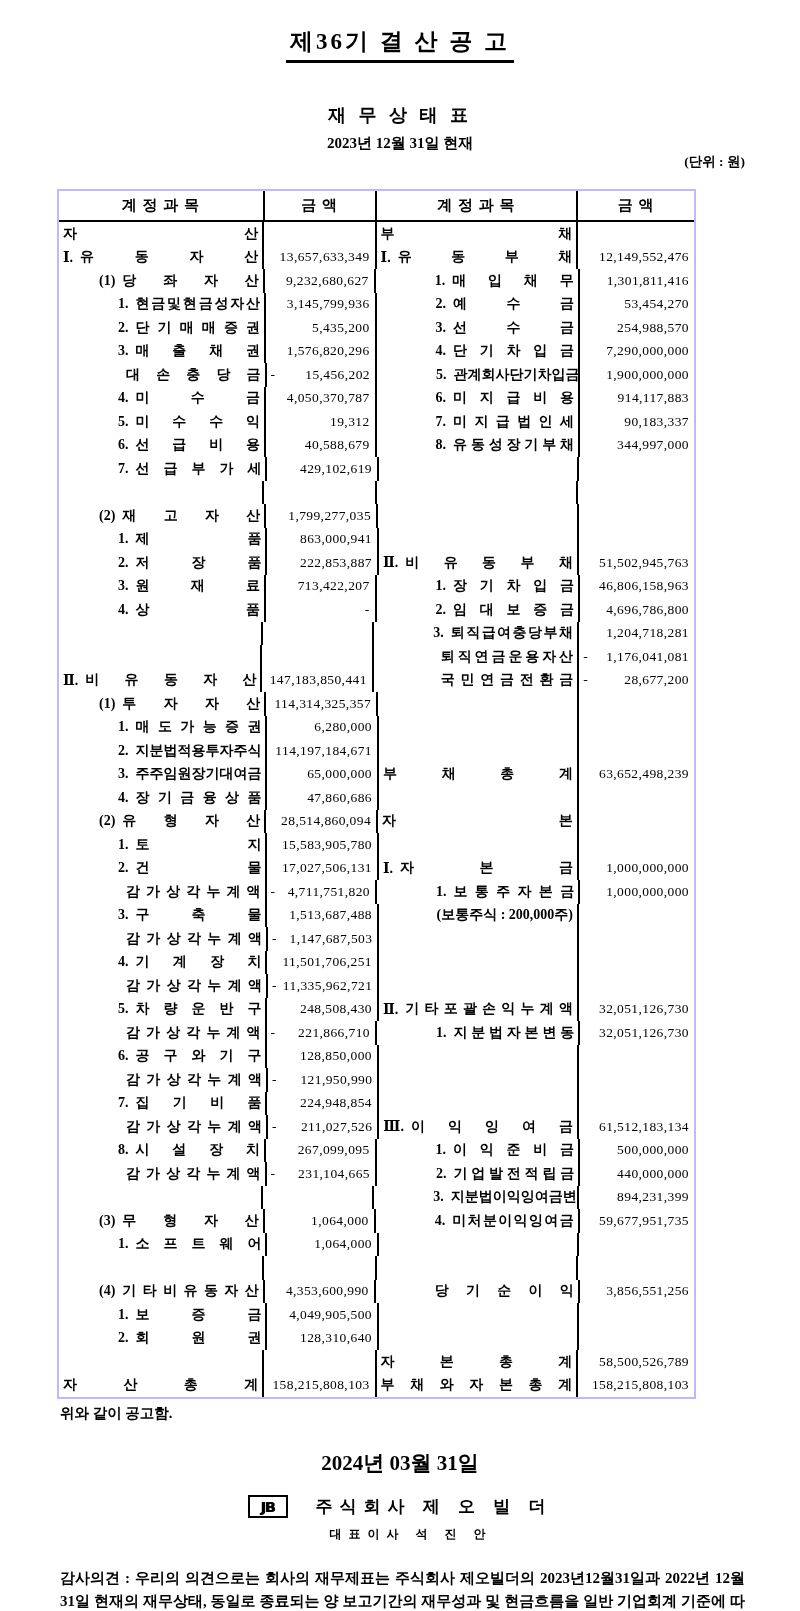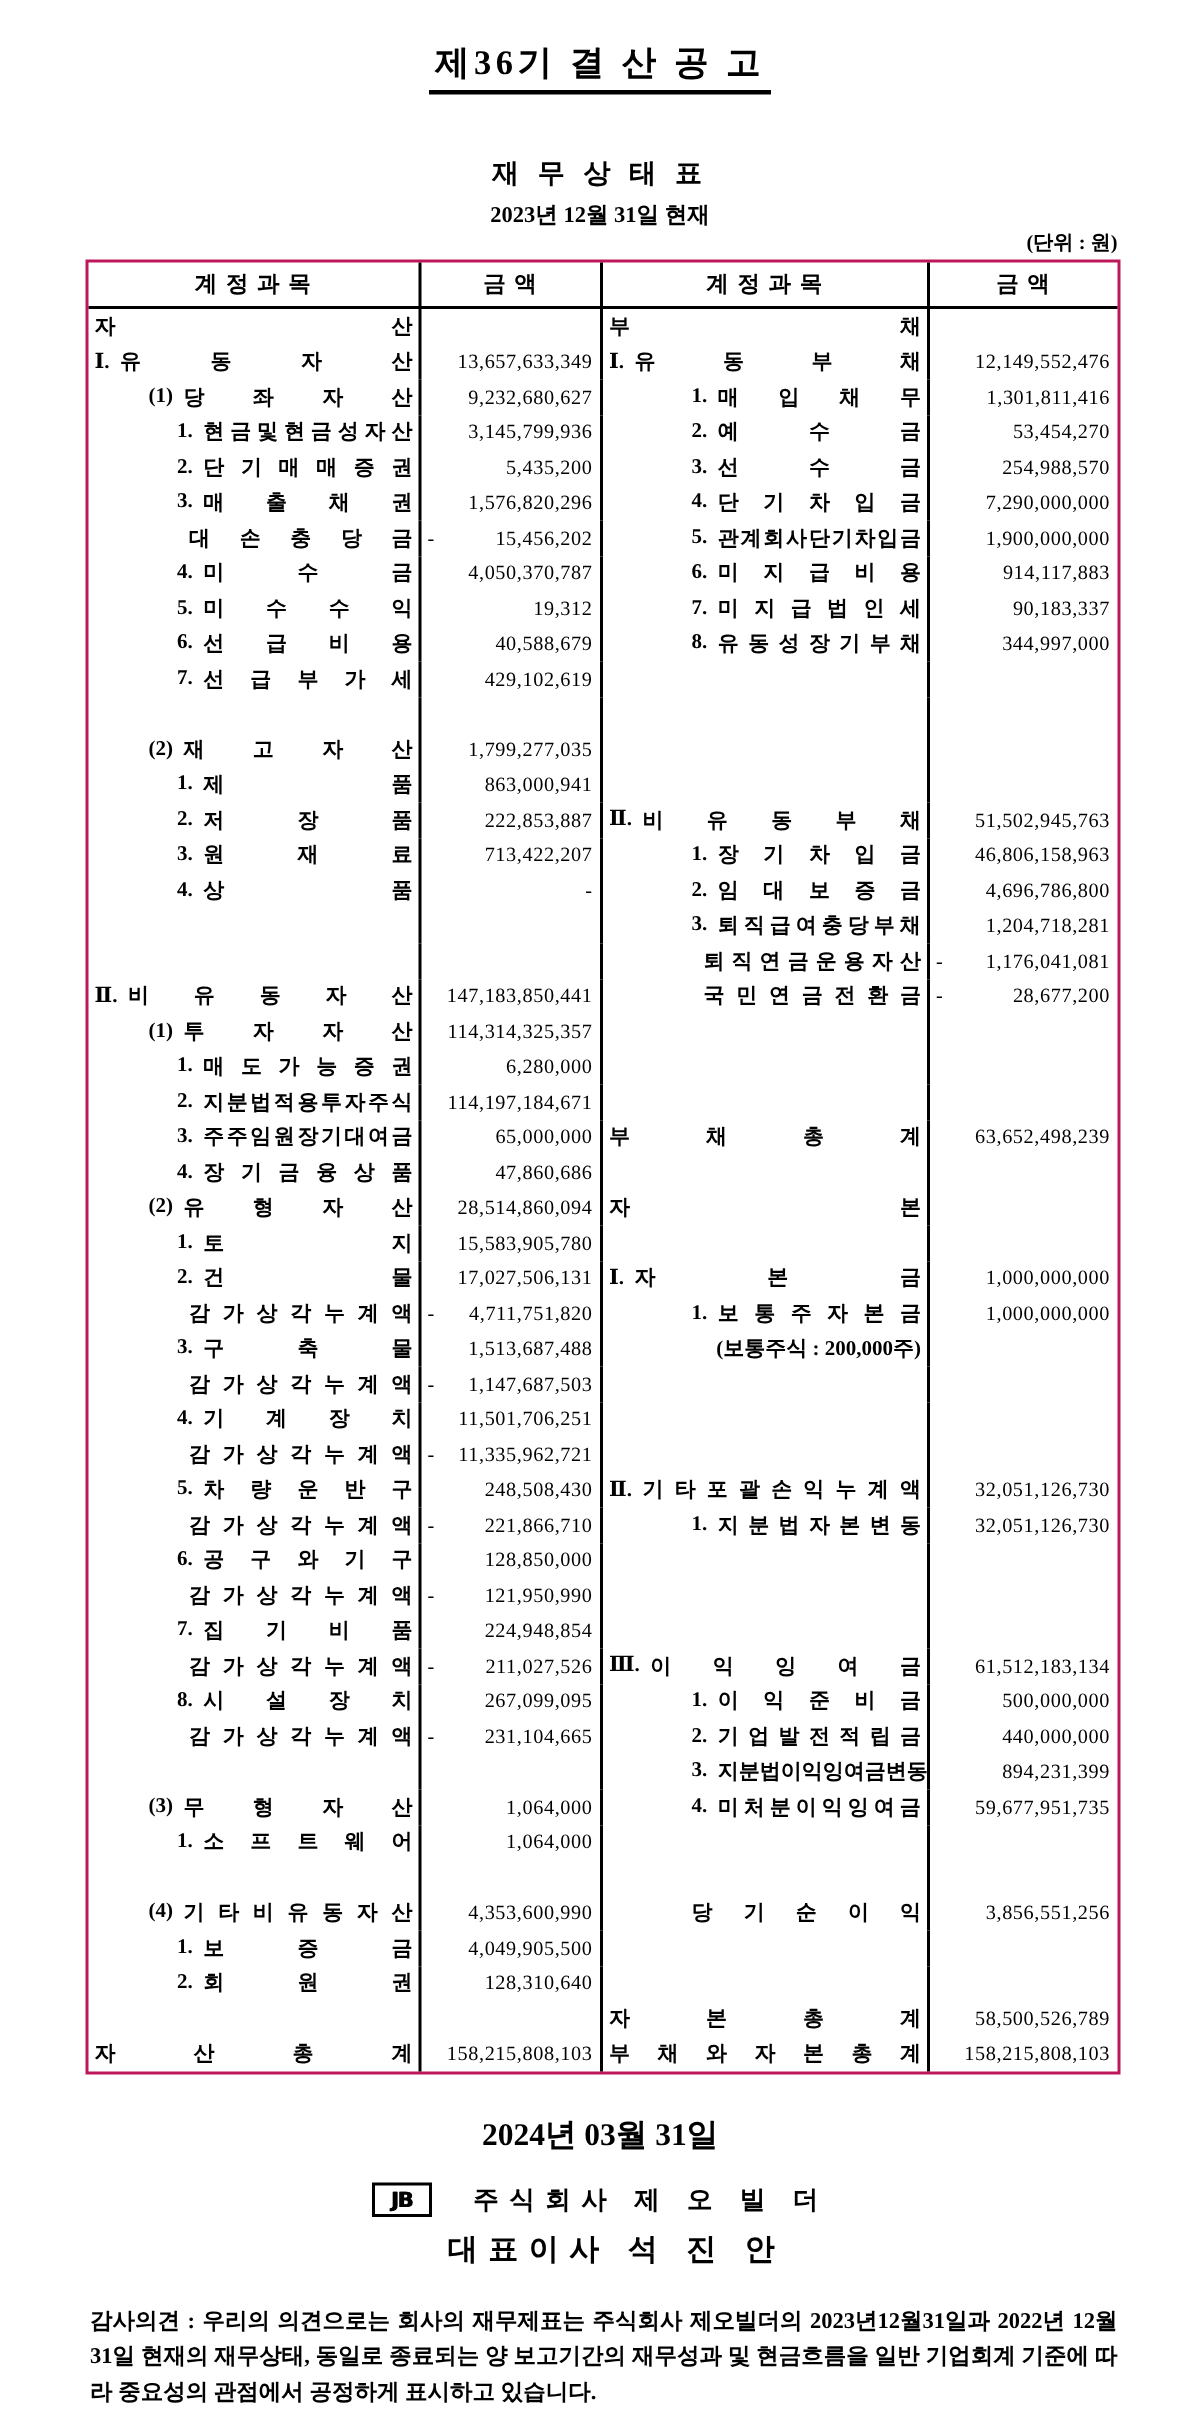--- a/index.html
+++ b/index.html
@@ -12,21 +12,21 @@
 
   .doc-title-wrap { text-align:center; margin-top:26px; }
   .doc-title {
     display:inline-block; font-size:23px; font-weight:bold; letter-spacing:3px;
     border-bottom:3px solid #000; padding:0 4px 3px 4px;
   }
   .stmt-title { text-align:center; margin-top:40px; font-size:18px; font-weight:bold; letter-spacing:4px; }
   .as-of { text-align:center; margin-top:7px; font-size:15px; font-weight:bold; }
   .unit { width:745px; text-align:right; font-size:13.5px; font-weight:bold; margin-top:0px; }
 
-  .fin-table { margin-left:57px; width:690px; border:2px solid #be185d; margin-top:2px; }
+  .fin-table { margin-left:57px; width:639px; border:2px solid #c4b5fd; margin-top:18px; }
   .thead { display:flex; border-bottom:2px solid #000; height:31px; }
   .th { display:flex; align-items:center; justify-content:center; font-weight:bold; font-size:15px; letter-spacing:1px; }
   .c1 { width:222px; border-right:2px solid #000; }
   .c2 { width:121px; border-right:2px solid #000; }
   .c3 { width:218px; border-right:2px solid #000; }
   .c4 { width:125px; }
 
   .tr { display:flex; height:23.5px; }
   .td { overflow:hidden; white-space:nowrap; }
   .td.title { display:flex; align-items:center; padding:0 4px; font-weight:bold; font-size:14px; }
@@ -43,21 +43,21 @@
   .ann-date { text-align:center; margin-top:26px; font-size:21px; font-weight:bold; }
   .company-line { display:flex; align-items:center; justify-content:center; margin-top:18px;gap:12px; }
   .logo {
     display:inline-flex; align-items:center; justify-content:center;
     width:40px; height:23px; border:2px solid #000; margin-right:16px;
     font-family:"DejaVu Sans","Liberation Sans",sans-serif;
     font-size:14px; font-weight:bold; letter-spacing:-1px;
     text-shadow:0.7px 0 #000;
   }
   .company-name { font-size:17px; font-weight:bold; letter-spacing:7px; }
-  .ceo-name { text-align:center; margin-top:8px; font-size:20px; font-weight:bold; letter-spacing:7px;padding-left:22px; }
+  .ceo-name { text-align:center; margin-top:8px; font-size:12px; font-weight:bold; letter-spacing:7px;padding-left:22px; }
   .audit { margin:24px 55px 0 60px; font-size:15px; font-weight:bold; line-height:1.55; text-align:justify; }
 </style>
 </head>
 <body>
 
 <div>
 
   <div class="doc-title-wrap">
     <div class="doc-title">제36기 결 산 공 고</div>
   </div>
@@ -1180,20 +1180,21 @@
               <span>계</span>
             </span>
           </div>
           <div class="td amt c4">
             <span class="val">158,215,808,103</span>
           </div>
         </div>
       </div>
   </div>
 
+  <div class="notice">위와 같이 공고함.</div>
   <div class="ann-date">2024년 03월 31일</div>
 
   <div class="company-line">
     <span class="logo">JB</span>
     <span class="company-name">주식회사  제  오  빌  더</span>
   </div>
   <div class="ceo-name">대표이사  석  진  안</div>
 
   <p class="audit">감사의견 : 우리의 의견으로는 회사의 재무제표는 주식회사 제오빌더의 2023년12월31일과 2022년 12월31일 현재의 재무상태, 동일로 종료되는 양 보고기간의 재무성과 및 현금흐름을 일반 기업회계 기준에 따라 중요성의 관점에서 공정하게 표시하고 있습니다.</p>
 

